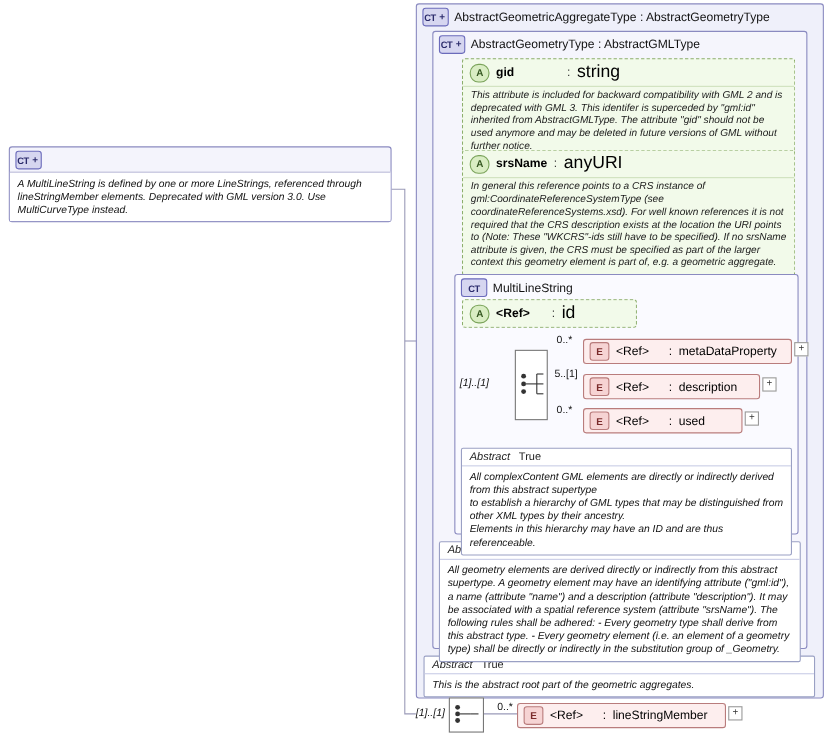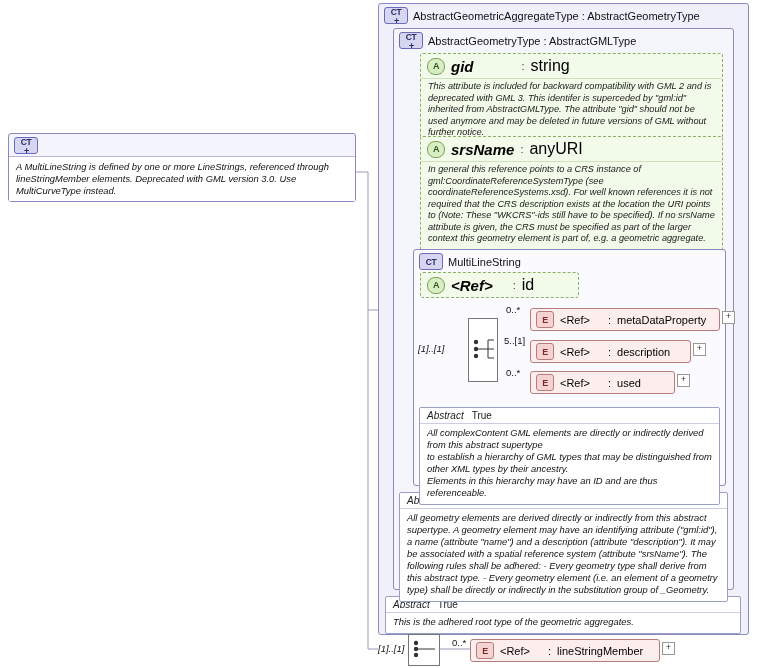--- a/index.html
+++ b/index.html
@@ -25,21 +25,21 @@
     justify-content: center;
     width: 22px; height: 15px;
     border: 1px solid #6b6bbb;
     border-radius: 3px;
     background: #d8d8f2;
     font-size: 8.5px;
     font-weight: bold;
     color: #2b2b6b;
     letter-spacing: -0.3px;
   }
-  .badge.ct { background: #d6d6f0; flex-direction: column; }
+  .badge.ct { background: #d6d6f0; }
   .badge.a {
     width: 16px; height: 15px;
     border-radius: 8px;
     background: #d9edc3;
     border: 1px solid #7aa35a;
     color: #33551f;
     font-size: 9px;
   }
   .badge.e {
     width: 16px; height: 15px;
@@ -91,21 +91,21 @@
     border: 1px dashed #8cae6b;
     background: #f2faea;
     border-radius: 3px;
   }
   .attrbox .row {
     display: flex;
     align-items: center;
     gap: 6px;
     padding: 3px 6px;
   }
-  .attrbox .aname { font-weight: bold; font-size: 15px; font-style: italic; }
+  .attrbox .aname { font-weight: bold; font-size: 11px; }
   .attrbox .atype { font-size: 16px; }
   .attrbox .sep { color: #333; }
   .attr-doc {
     font-style: italic;
     font-size: 9.2px;
     line-height: 11.5px;
     padding: 2px 7px 5px 7px;
     color: #1a1a1a;
     border-top: 1px solid #cfe0bd;
   }
@@ -217,21 +217,21 @@
       </span>
     <span class="title">AbstractGeometricAggregateType : AbstractGeometryType</span>
   </div>
 </div>
 
 <div class="abs docbox" style="left:385px; top:596px; width:356px;">
   <div class="docline">
     <span class="k">Abstract</span>
     <span class="v">True</span>
   </div>
-  <div class="doctext">This is the adhered root type of the geometric aggregates.</div>
+  <div class="doctext">This is the abstract root part of the geometric aggregates.</div>
 </div>
 
 <div class="abs ctbox lvl2" style="left:393px; top:28px; width:341px; height:562px;">
   <div class="hdr">
     <span class="badge ct">
         <span>CT</span>
         <span class="plus-mini">+</span>
       </span>
     <span class="title">AbstractGeometryType : AbstractGMLType</span>
   </div>

